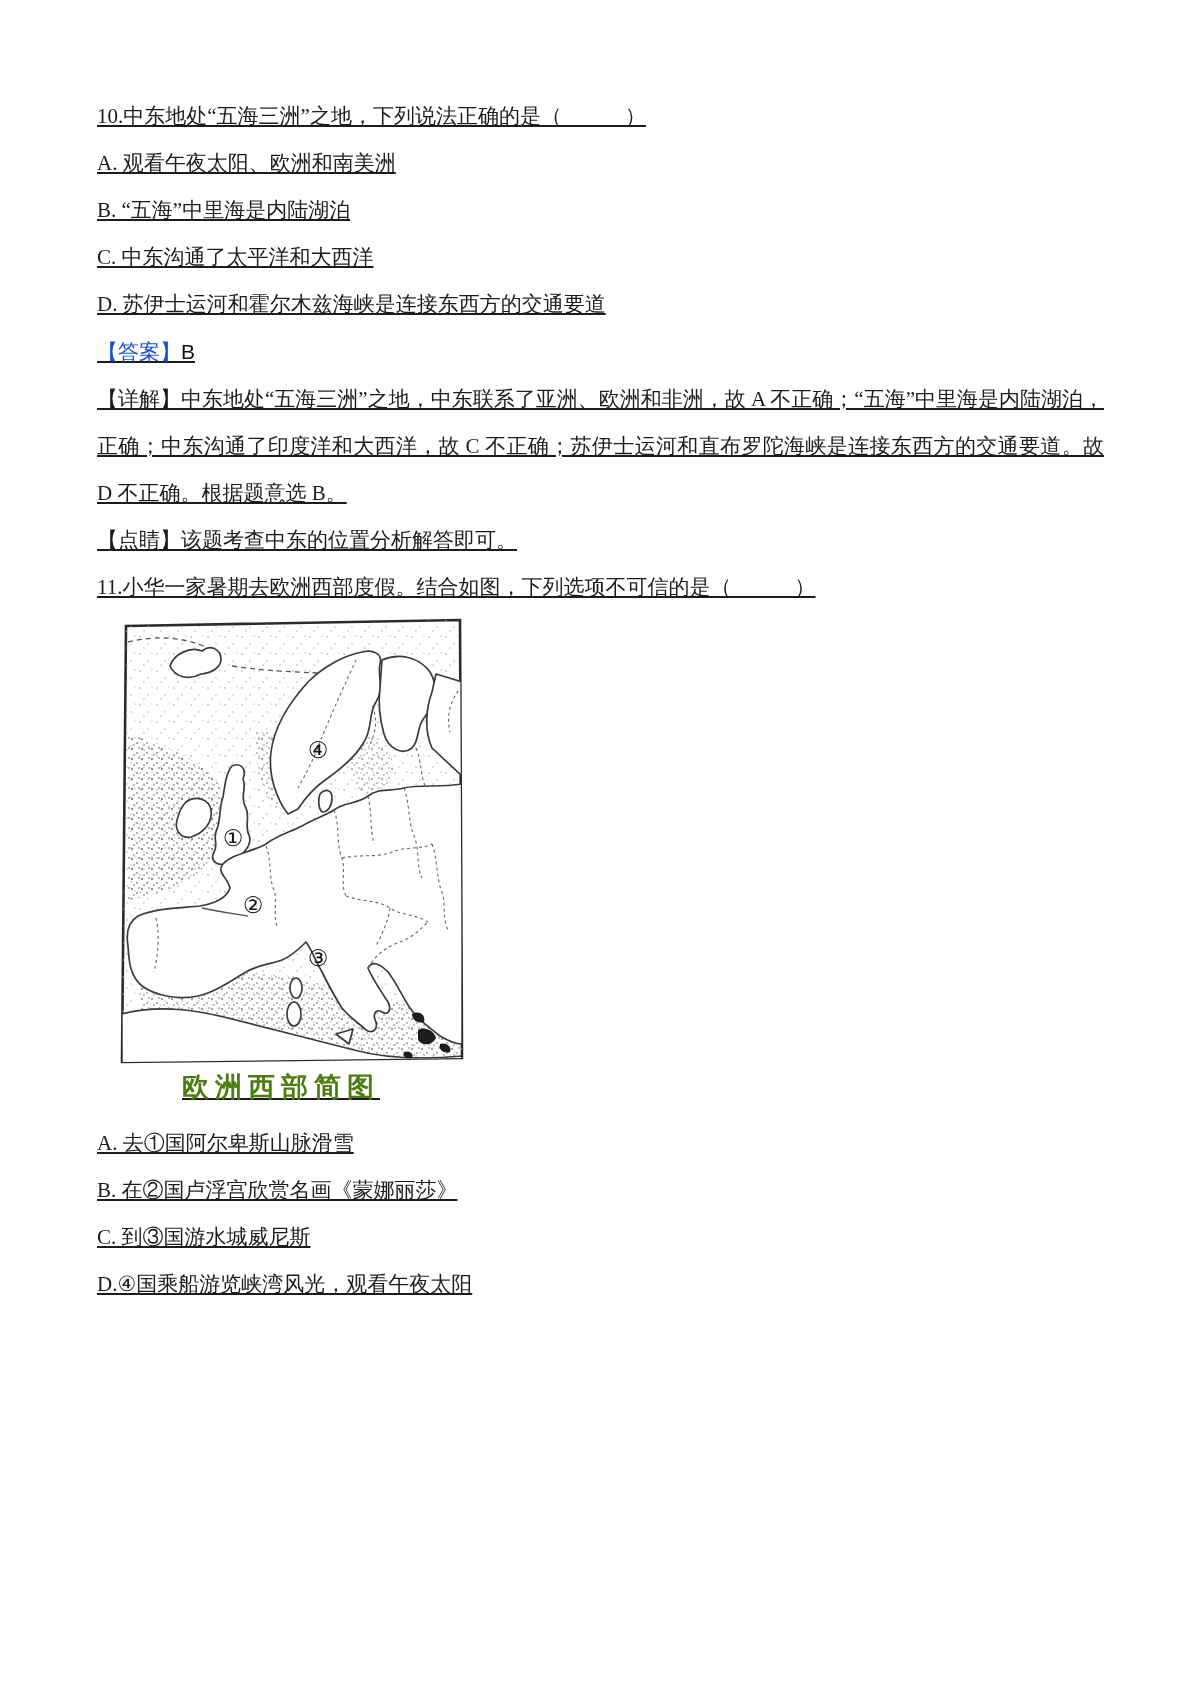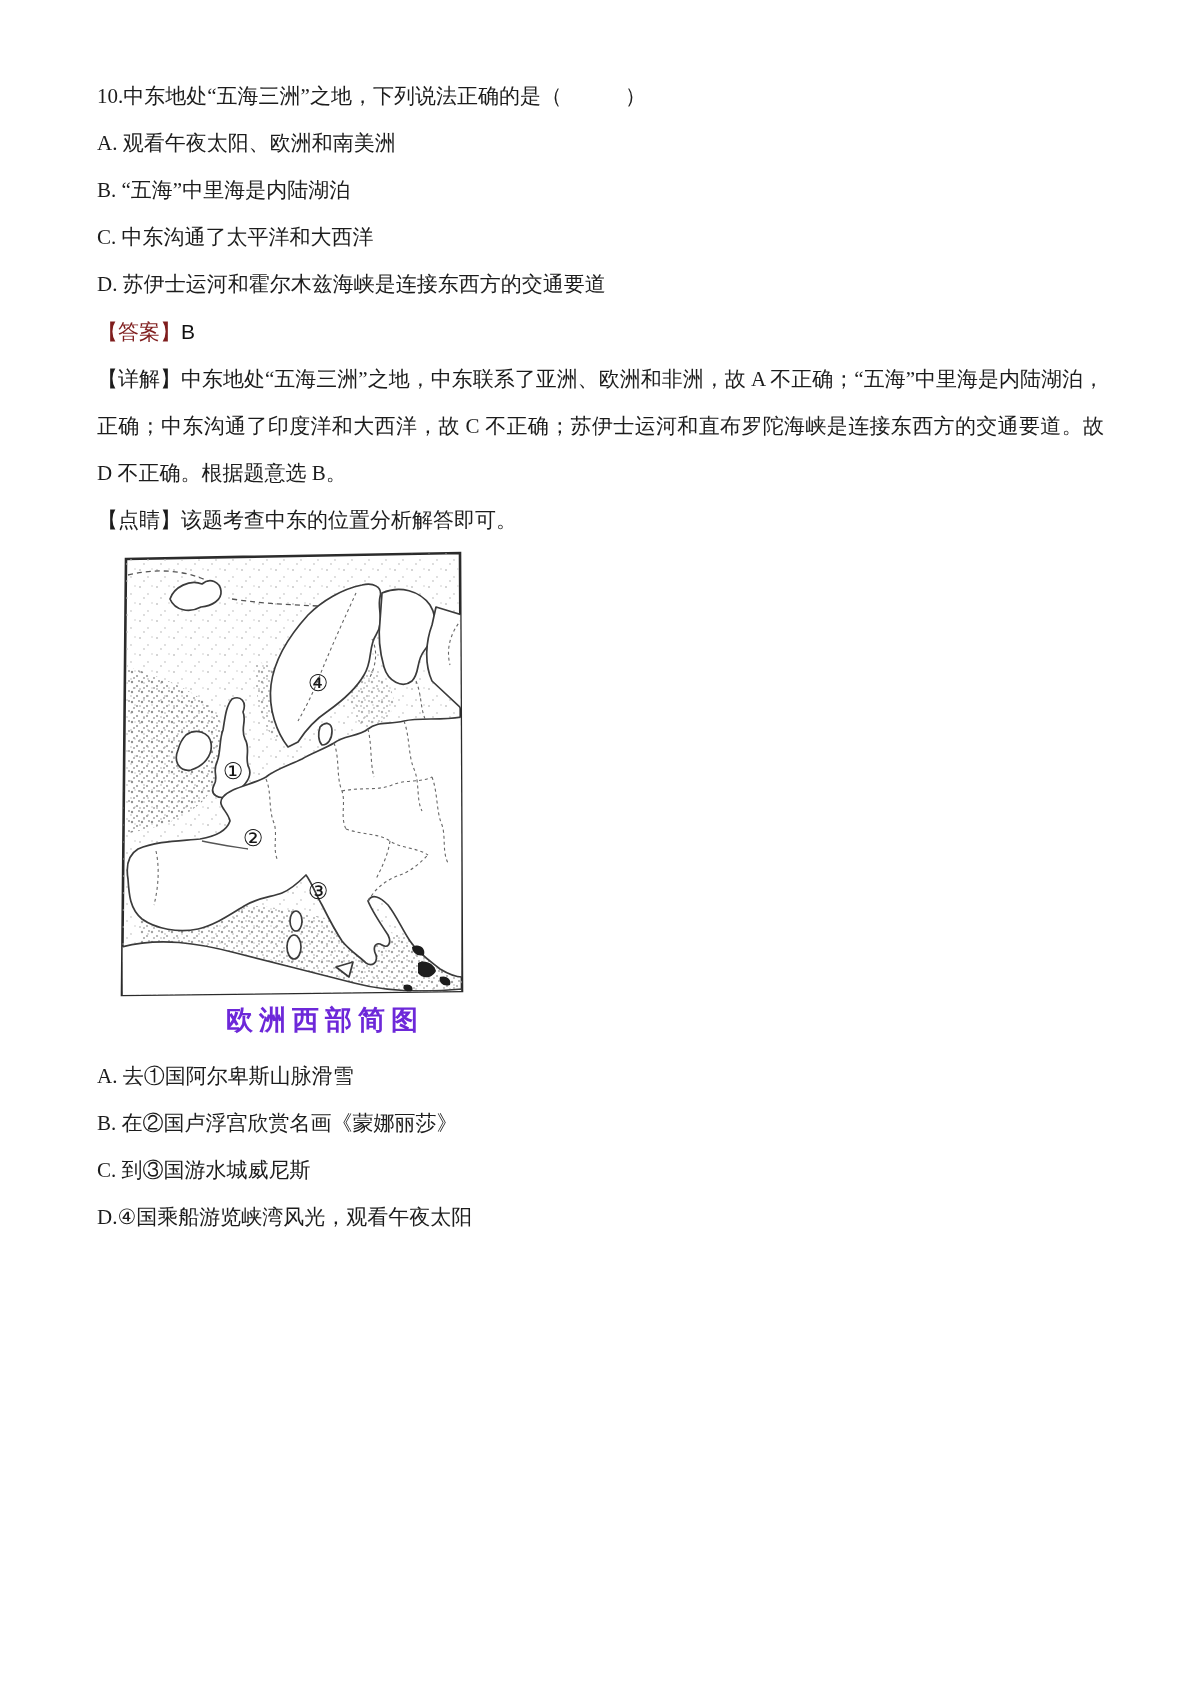--- a/index.html
+++ b/index.html
@@ -4,41 +4,41 @@
 <style>
   html,body{margin:0;padding:0;}
   body{
     width:1200px;height:1698px;
     background:#ffffff;
     overflow:hidden;
     font-family:"Liberation Serif","DejaVu Serif",serif;
     color:#1c1c1c;
   }
   .content{
-    padding:73px 96px 0 97px;
+    padding:93px 96px 0 97px;
     font-size:21px;
     line-height:47px;
+    text-decoration:underline;
   }
   .content p{margin:0;}
   .just{text-align:justify;}
-  .tag{color:#7f1d1d;}
+  .tag{color:#1d4ed8;}
   .ansval{color:#111;font-family:"Liberation Sans","DejaVu Sans",sans-serif;}
   .map-figure{
     margin:5px 0 14px 23px;
     width:348px;
   }
   .map-figure svg{display:block;}
   .map-caption{
-    text-align:center;
     padding-left:62px;
     font-weight:bold;
     font-size:27px;
     letter-spacing:6px;
     line-height:38px;
-    color:#6d28d9;
+    color:#4d7c0f;
   }
 </style>
 </head>
 <body>
 
 <div class="content">
 
   <p class="qnum-line">10.中东地处“五海三洲”之地，下列说法正确的是（　　　）</p>
 
   <div>
@@ -48,20 +48,21 @@
     <p>D. 苏伊士运河和霍尔木兹海峡是连接东西方的交通要道</p>
   </div>
 
   <p><span class="tag">【答案】</span><span class="ansval">B</span></p>
 
 
   <p class="just">【详解】中东地处“五海三洲”之地，中东联系了亚洲、欧洲和非洲，故 A 不正确；“五海”中里海是内陆湖泊，正确；中东沟通了印度洋和大西洋，故 C 不正确；苏伊士运河和直布罗陀海峡是连接东西方的交通要道。故 D 不正确。根据题意选 B。</p>
 
   <p>【点睛】该题考查中东的位置分析解答即可。</p>
 
+  <p>11.小华一家暑期去欧洲西部度假。结合如图，下列选项不可信的是（　　　）</p>
 
   <div class="map-figure">
     <svg width="346" height="452" viewBox="0 0 346 452">
       <defs>
         <pattern id="stipLight" width="17" height="17" patternUnits="userSpaceOnUse">
           <circle cx="3" cy="4" r="1" fill="#b4b4b4"></circle>
           <circle cx="11" cy="11" r="0.9" fill="#c0c0c0"></circle>
           <circle cx="15" cy="3" r="0.8" fill="#bbbbbb"></circle>
           <circle cx="7" cy="15" r="0.9" fill="#bdbdbd"></circle>
         </pattern>

